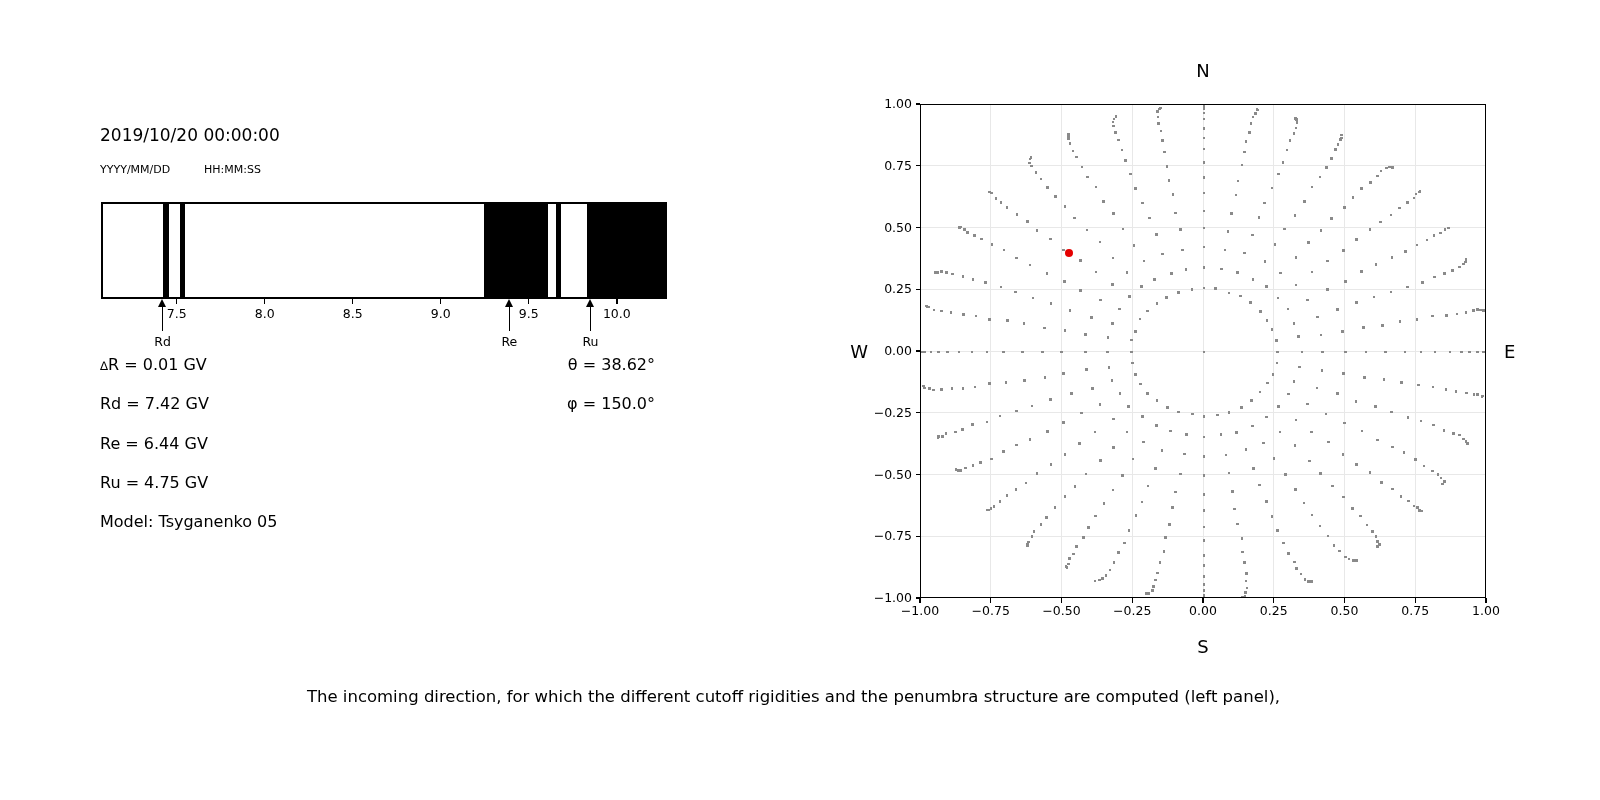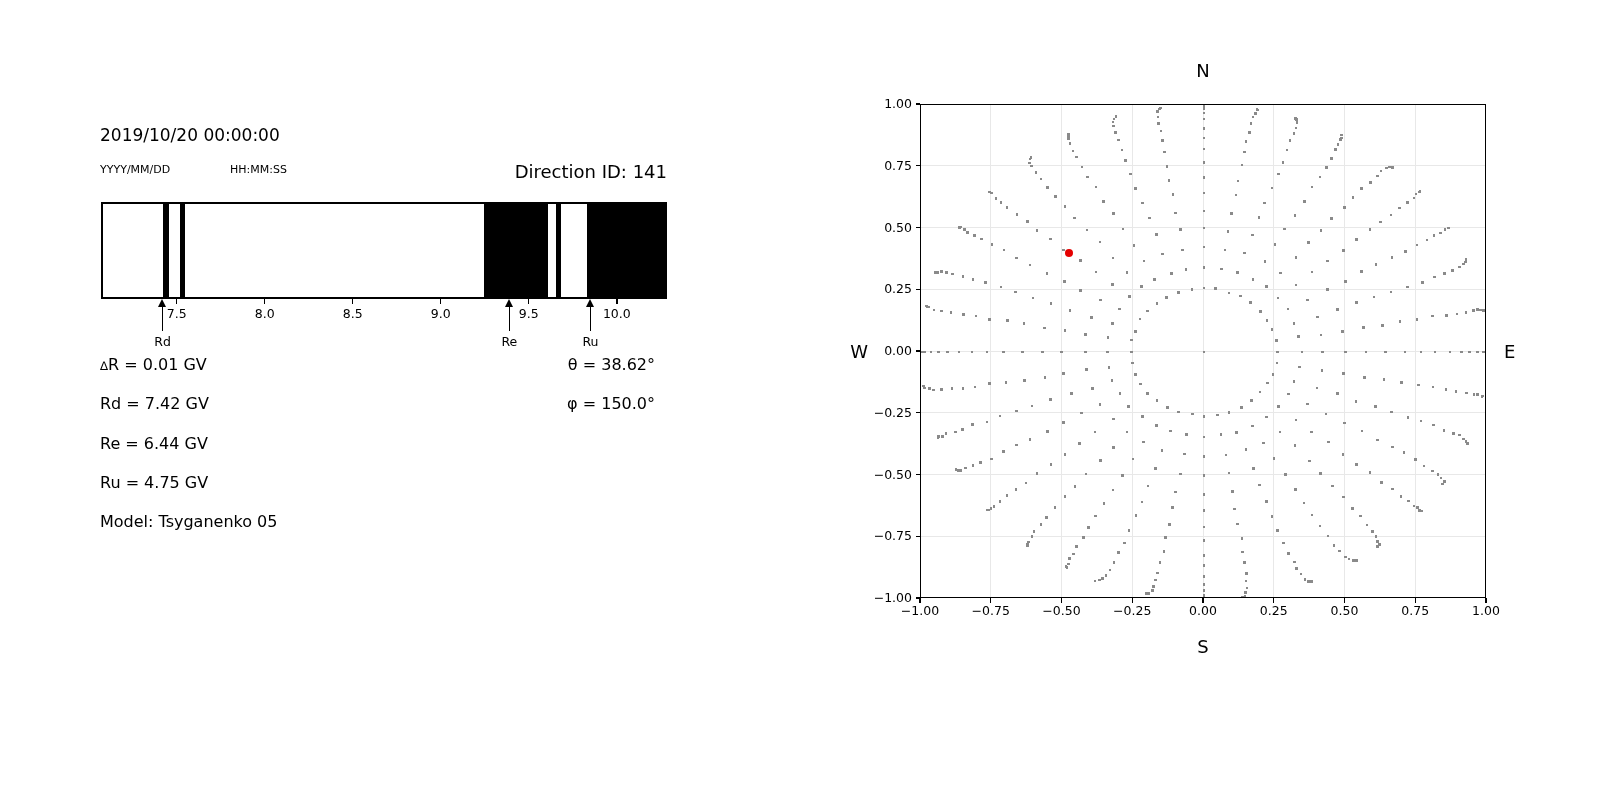--- a/index.html
+++ b/index.html
@@ -41,22 +41,21 @@
   .cap-line{position:absolute;left:0;width:1587px;text-align:center;font-size:16.5px;}
   .cap-credit{position:absolute;left:0;width:1587px;text-align:center;font-size:10.5px;}
 </style>
 </head>
 <body>
 
 <div id="page">
 
   <div class="abs txt17" style="left:100px;top:125px;">2019/10/20 00:00:00</div>
   <div class="abs txt11" style="left:100px;top:163px;">YYYY/MM/DD</div>
-  <div class="abs txt11" style="left:230px;top:163px;">HH:MM:SS</div>
-  <div class="abs txt18" style="left:400px;top:161px;width:267px;text-align:right;">Direction ID: 141</div>
+  <div class="abs txt11" style="left:204px;top:163px;">HH:MM:SS</div>
 
   <div id="bar-box">
       <div class="band" style="left: 10.7309%; width: 0.933126%;"></div>
       <div class="band" style="left: 13.6547%; width: 0.96423%;"></div>
       <div class="band" style="left: 67.8072%; width: 11.3219%;"></div>
       <div class="band" style="left: 80.6532%; width: 0.808709%;"></div>
       <div class="band" style="left: 86.1586%; width: 13.8414%;"></div>
     </div>
   <div id="bar-axis-layer">
       <div class="bar-tick" style="left: 176.001px; top: 299px;"></div>
@@ -722,14 +721,15 @@
       <div class="ax-tick-h" style="left: 915.5px; top: 535.65px;"></div>
       <div class="y-tick-label" style="left: 842px; top: 528.25px;">−0.75</div>
       <div class="ax-tick-h" style="left: 915.5px; top: 597.4px;"></div>
       <div class="y-tick-label" style="left: 842px; top: 590px;">−1.00</div>
     </div>
   <div class="compass" style="left:1173px;top:60px;width:60px;text-align:center;">N</div>
   <div class="compass" style="left:1173px;top:636px;width:60px;text-align:center;">S</div>
   <div class="compass" style="left:818px;top:341px;width:50px;text-align:right;">W</div>
   <div class="compass" style="left:1504px;top:341px;width:50px;text-align:left;">E</div>
 
+  <div class="cap-line" style="top:687px;">The incoming direction, for which the different cutoff rigidities and the penumbra structure are computed (left panel),</div>
 
 </div>
 
 </body></html>

